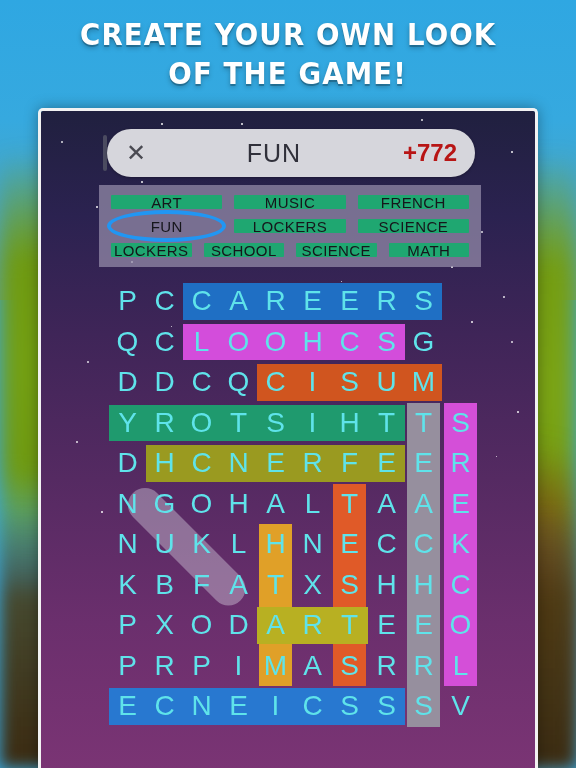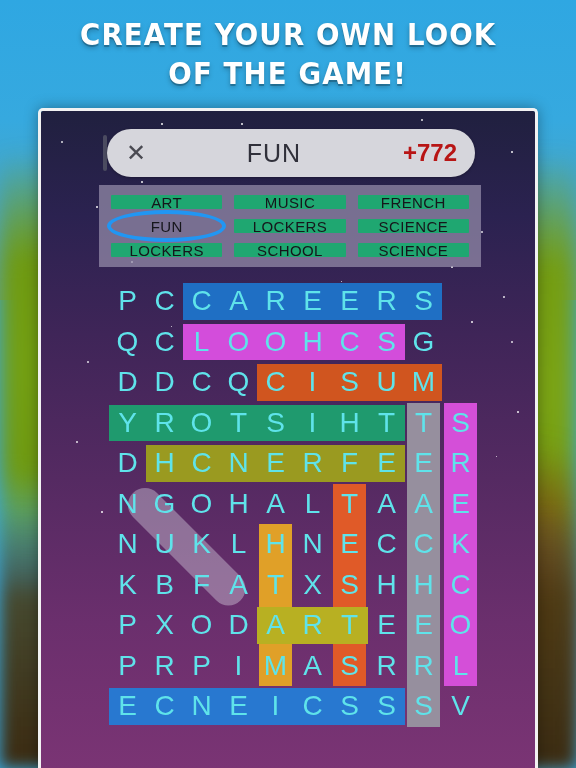--- a/index.html
+++ b/index.html
@@ -263,20 +263,24 @@
             <span class="wl-text">LOCKERS</span>
           </div>
           <div class="wl-cell">
             <div class="wl-strike" style="background: rgb(31, 167, 113);"></div>
             <span class="wl-text">SCHOOL</span>
           </div>
           <div class="wl-cell">
             <div class="wl-strike" style="background: rgb(31, 167, 113);"></div>
             <span class="wl-text">SCIENCE</span>
           </div>
+          <div class="wl-cell">
+            <div class="wl-strike" style="background: rgb(31, 167, 113);"></div>
+            <span class="wl-text">MATH</span>
+          </div>
         </div>
       </div>
 
     <div id="grid-wrap">
       <div id="drag-stripe"></div>
       <div id="grid">
           <div class="cell">
             <span class="ch" style="color: rgb(95, 227, 234);">P</span>
           </div>
           <div class="cell">

